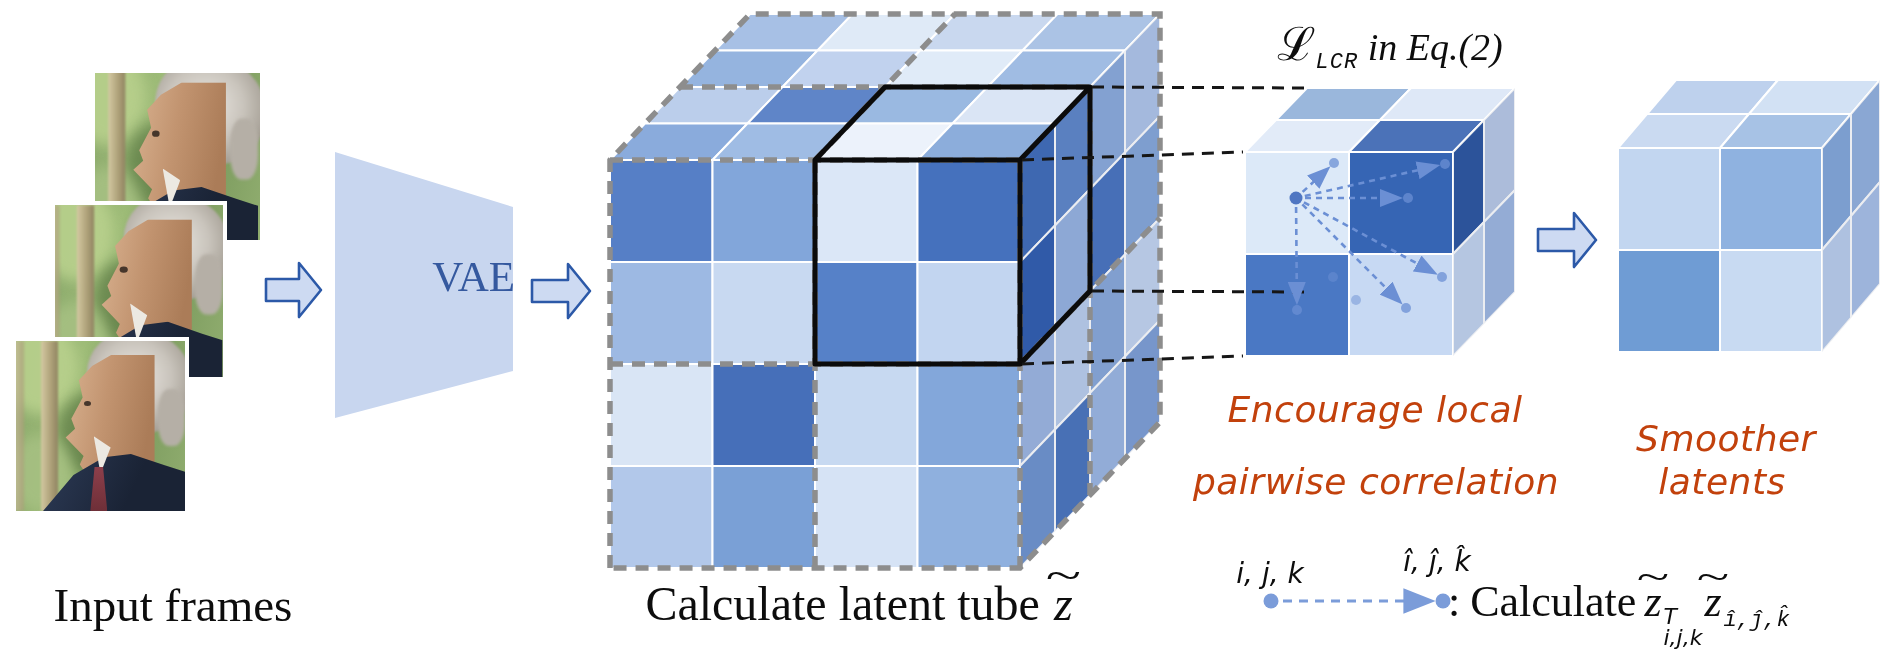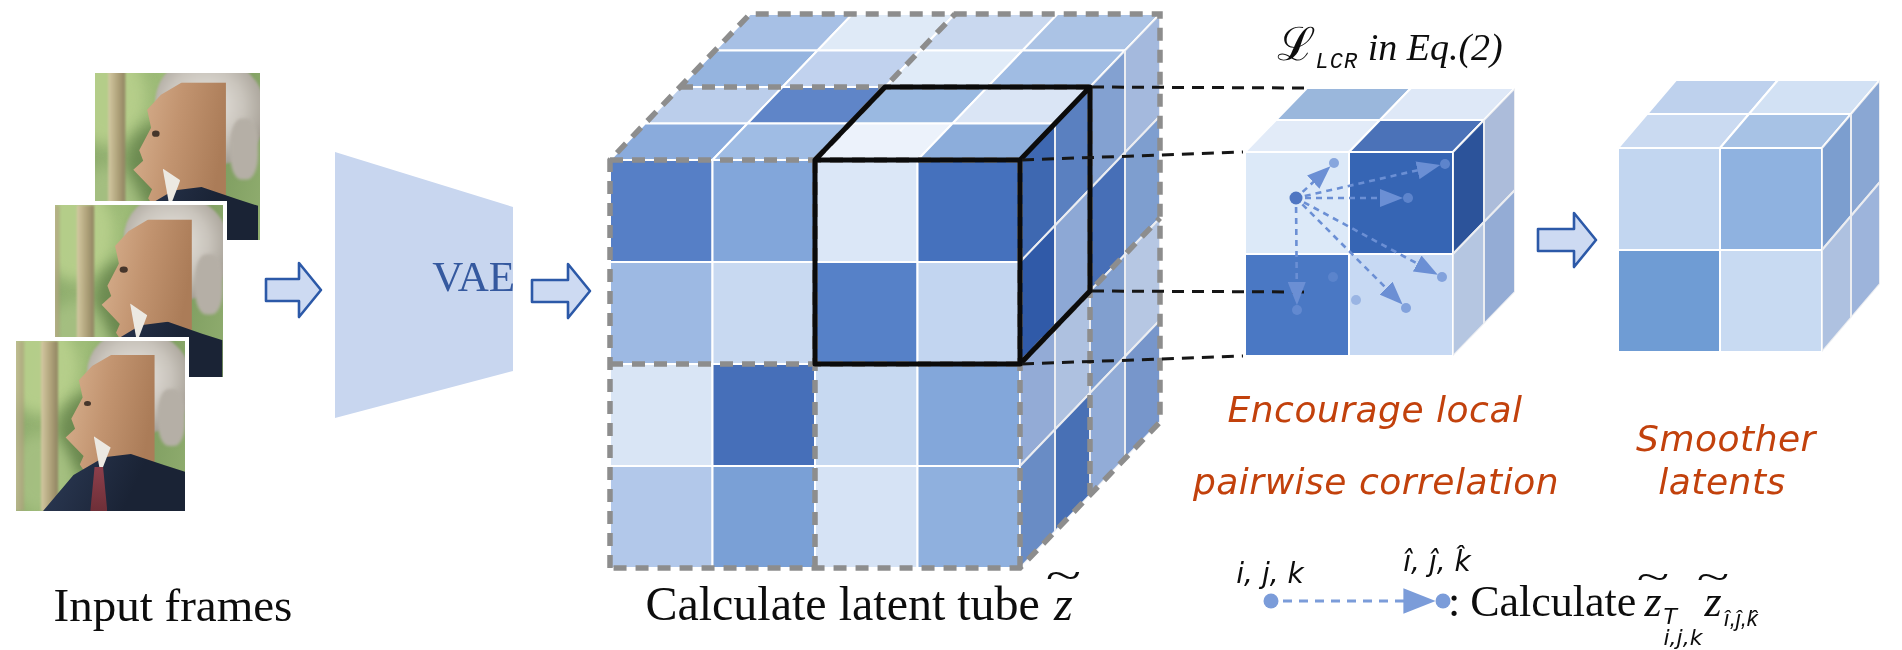--- a/index.html
+++ b/index.html
@@ -57,21 +57,21 @@
   .lbl-enc2{left:1376px;top:464px;}
   .lbl-smo1{left:1726px;top:400px;margin-top:21px;}
   .lbl-smo2{left:1722px;top:464px;}
   .mathit{font-family:"DejaVu Sans",sans-serif;font-style:italic;font-size:28px;}
   .lbl-ijk{left:1270px;top:560px;}
   .lbl-ijkh{left:1420px;top:548px;margin-left:17px;}
   .lbl-formula{left:1448px;top:580px;font-size:44px;}
   .tz{position:relative;display:inline-block;font-style:italic;padding:0 2px;}
   .tz-t{position:absolute;left:50%;top:-0.58em;transform:translateX(-50%) scaleX(1.6);font-size:.85em;font-style:normal;}
   .ss{display:inline-flex;flex-direction:column;align-items:flex-start;vertical-align:-0.38em;line-height:.95;font-size:.5em;font-style:italic;font-family:"DejaVu Sans",sans-serif;}
-  .s2{font-size:.5em;vertical-align:-0.45em;font-style:italic;font-family:Liberation Sans, sans-serif;text-align:center;}
+  .s2{font-size:.5em;vertical-align:-0.45em;font-style:italic;font-family:Liberation Mono, monospace;text-align:center;}
   .calcword{margin:0 6px 0 10px;}
 </style>
 </head>
 <body>
 
 <div class="canvas">
 
   <div class="photo frame-1">
     <div class="scene">
       <div class="blob b1"></div>

